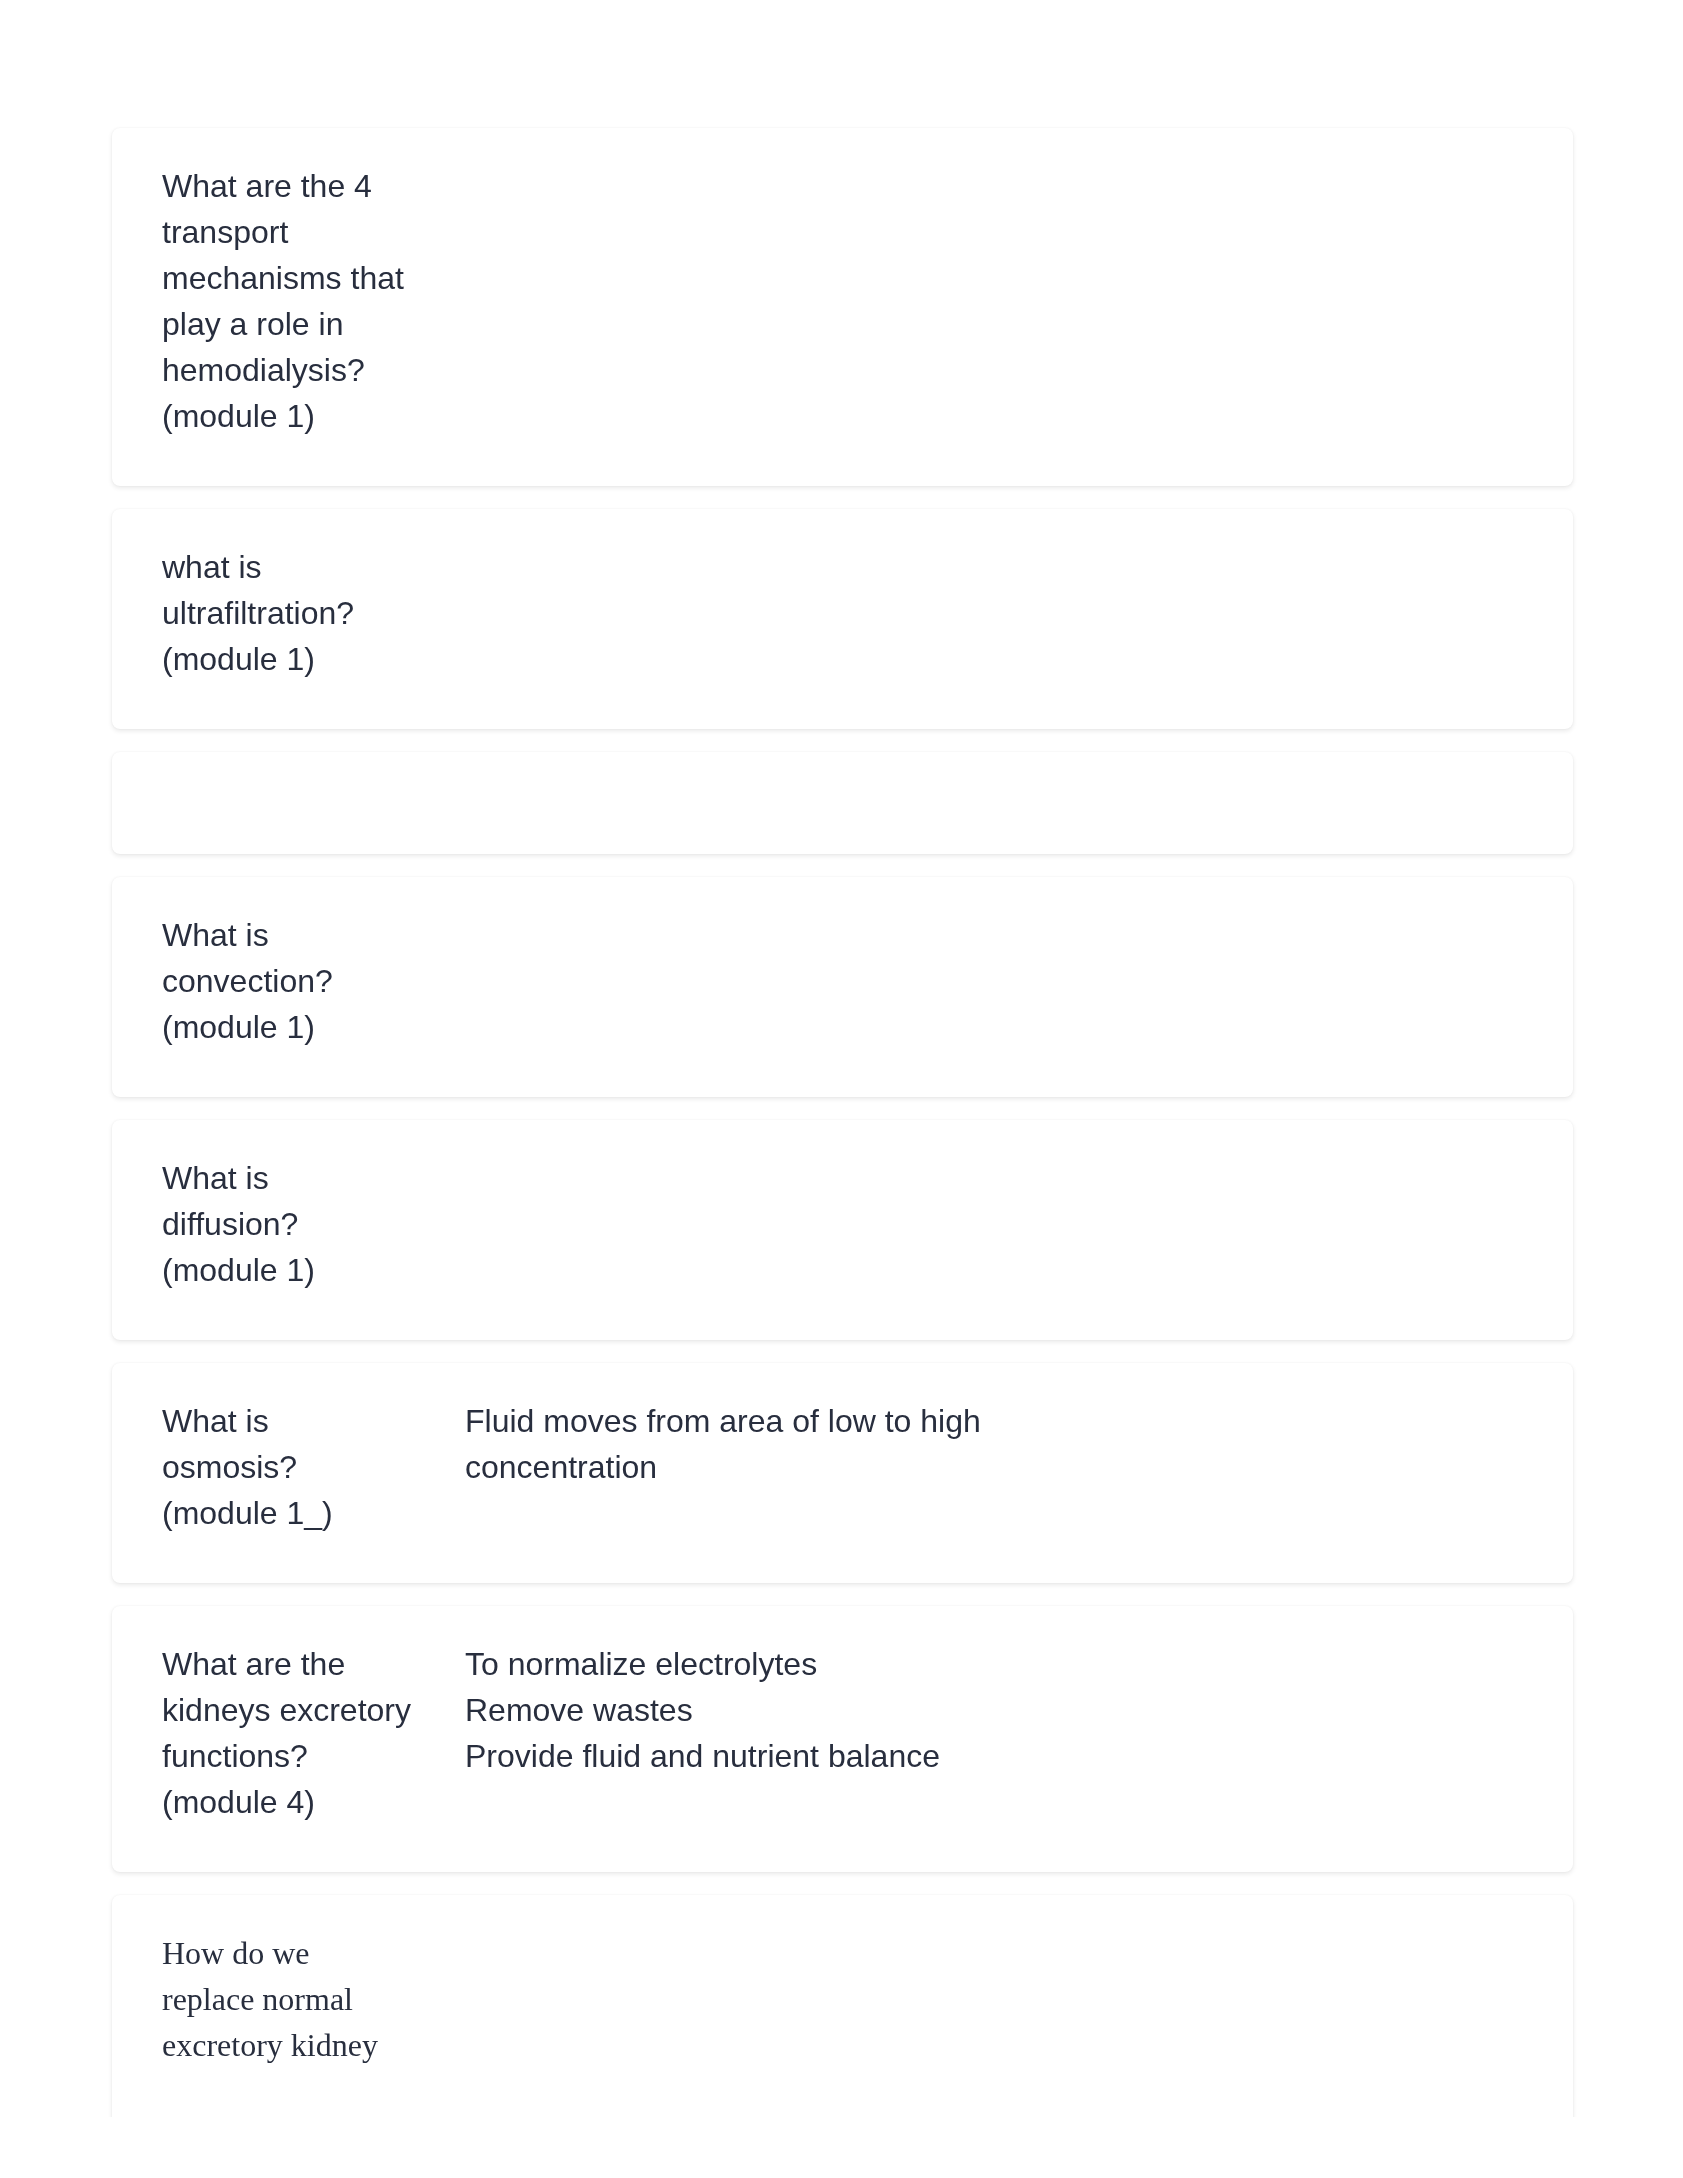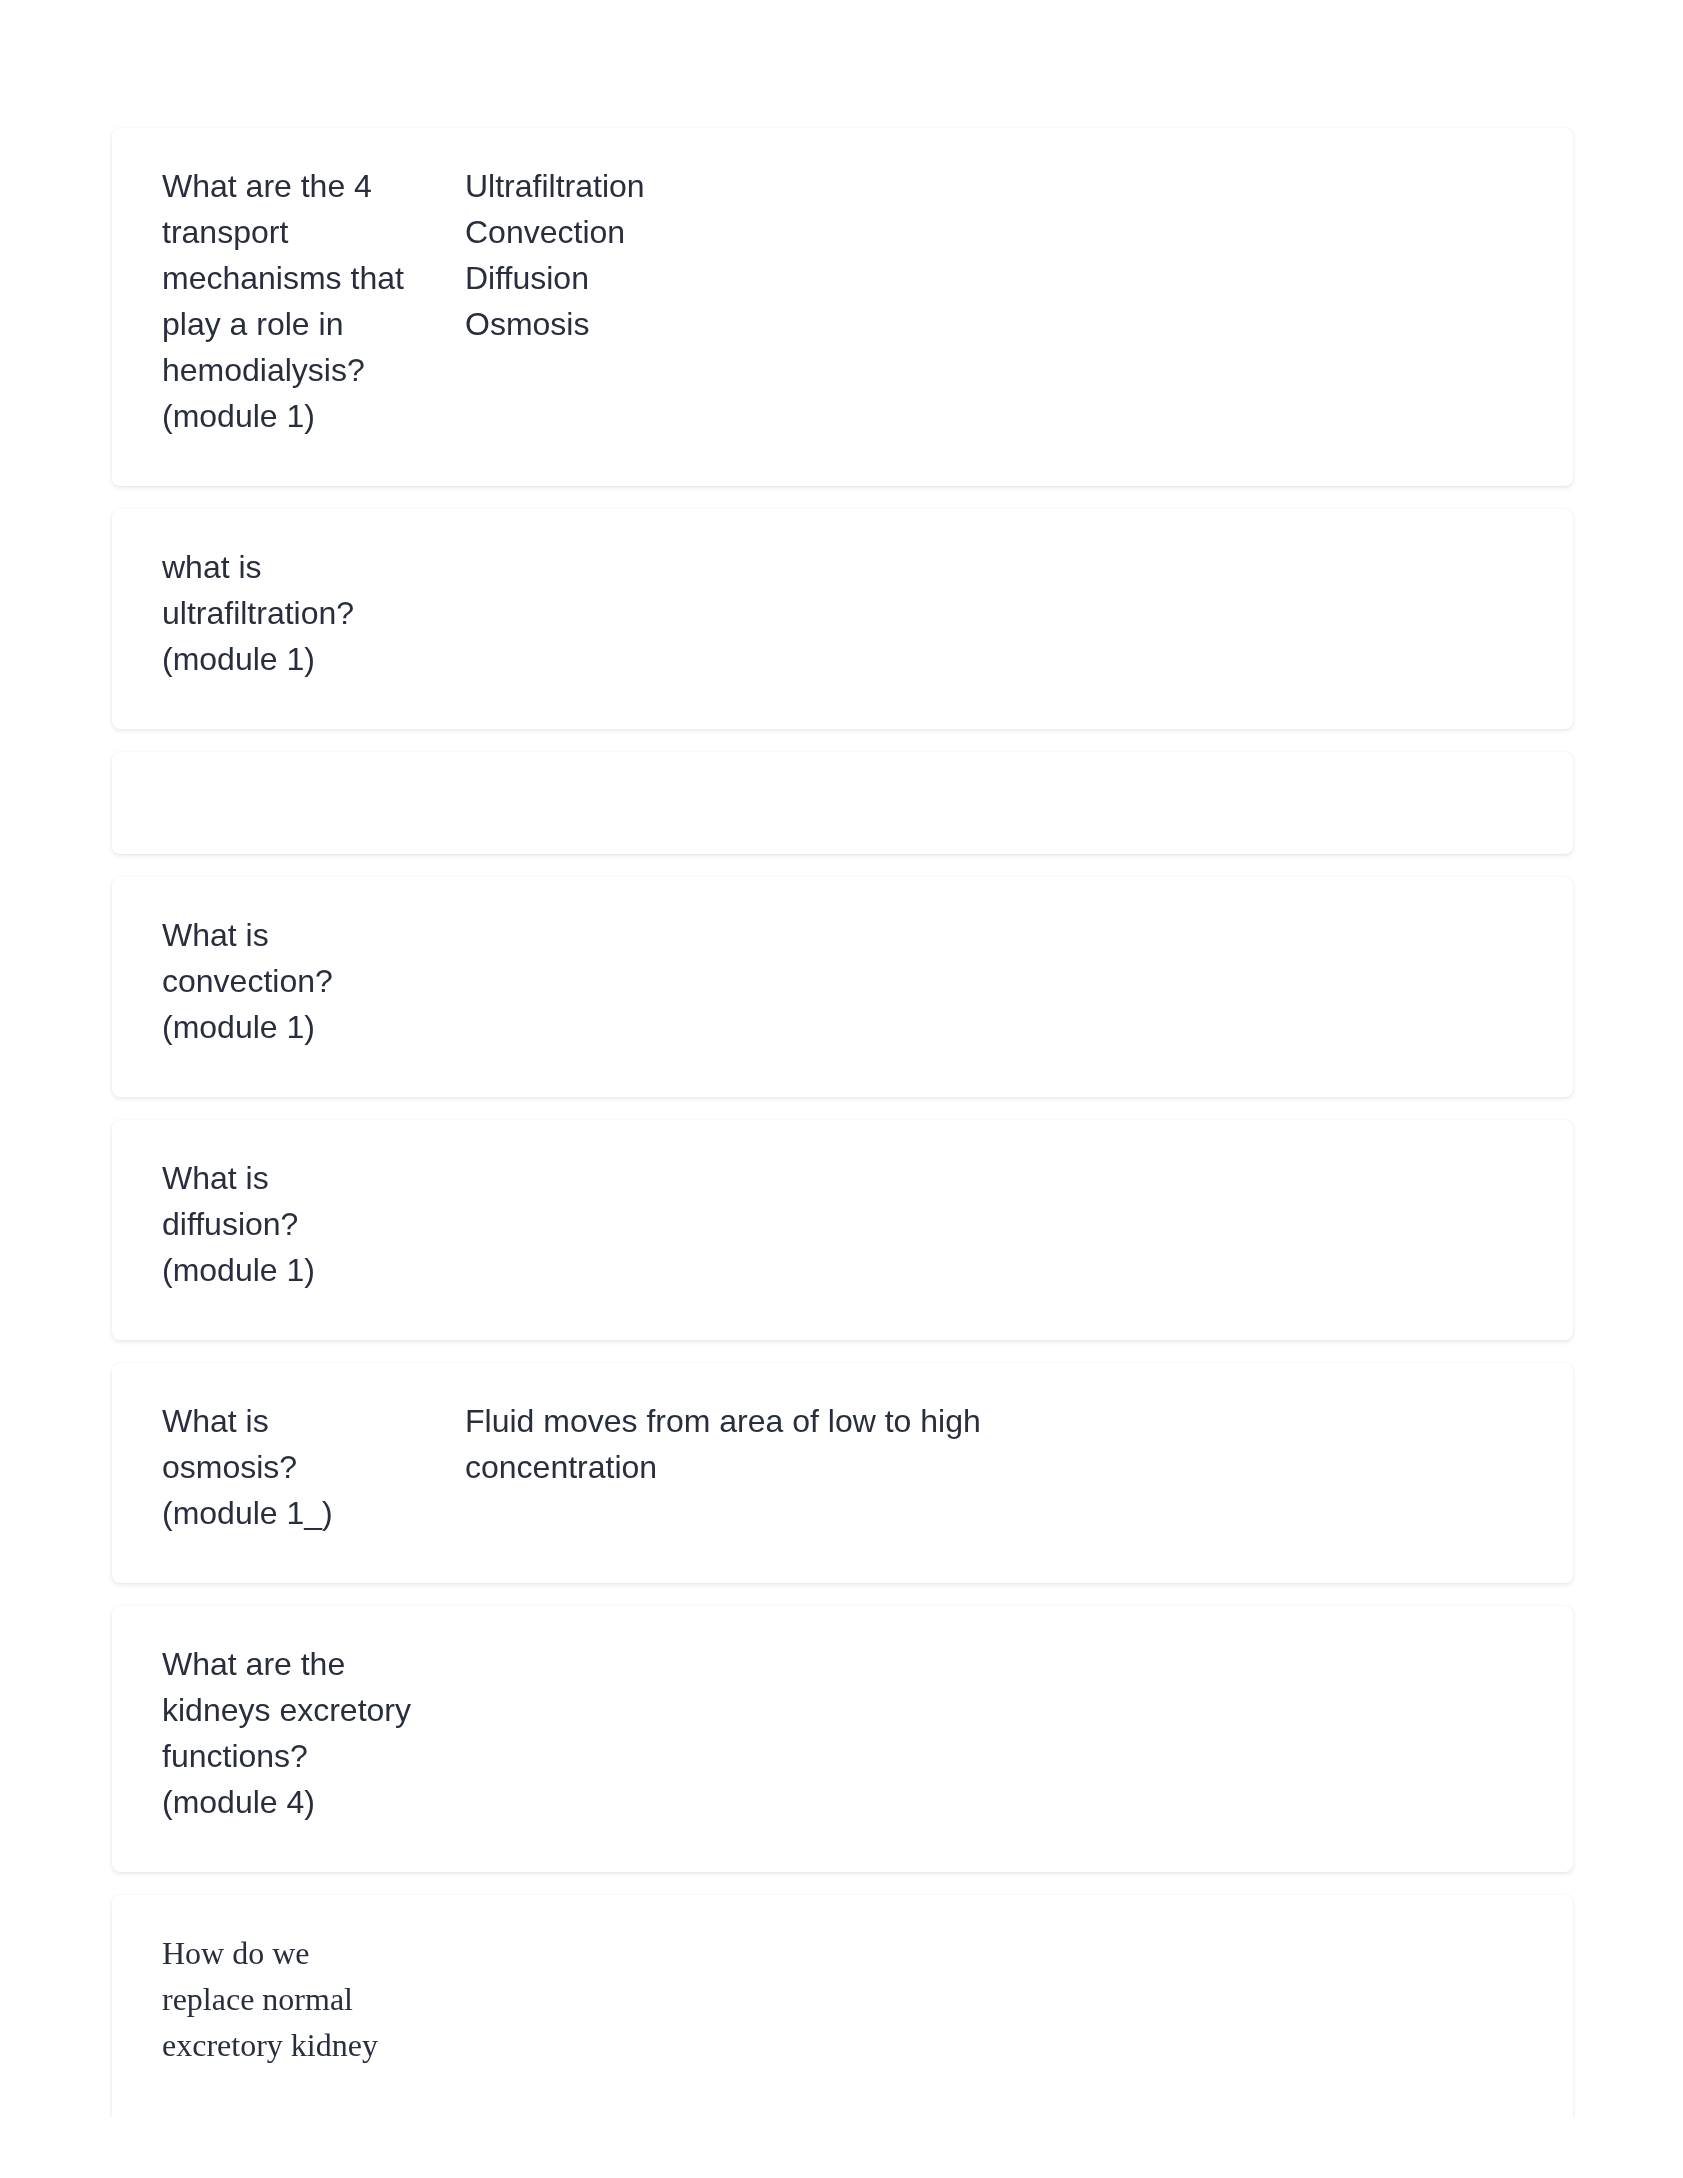--- a/index.html
+++ b/index.html
@@ -21,24 +21,20 @@
 <div class="viewport">
   <div class="list">
 
     <div class="card">
       <div class="term">What are the 4
 transport
 mechanisms that
 play a role in
 hemodialysis?
 (module 1)</div>
-      <div class="def">Ultrafiltration
-Convection
-Diffusion
-Osmosis</div>
     </div>
 
     <div class="card">
       <div class="term">what is
 ultrafiltration?
 (module 1)</div>
     </div>
 
     <div class="card empty">
       <div class="term"></div>
@@ -63,20 +59,23 @@
 (module 1_)</div>
       <div class="def">Fluid moves from area of low to high
 concentration</div>
     </div>
 
     <div class="card">
       <div class="term">What are the
 kidneys excretory
 functions?
 (module 4)</div>
+      <div class="def">To normalize electrolytes
+Remove wastes
+Provide fluid and nutrient balance</div>
     </div>
 
     <div class="card" style="height:297px;font-family:Liberation Serif, serif;">
       <div class="term">How do we
 replace normal
 excretory kidney</div>
     </div>
 
   </div>
 </div>

